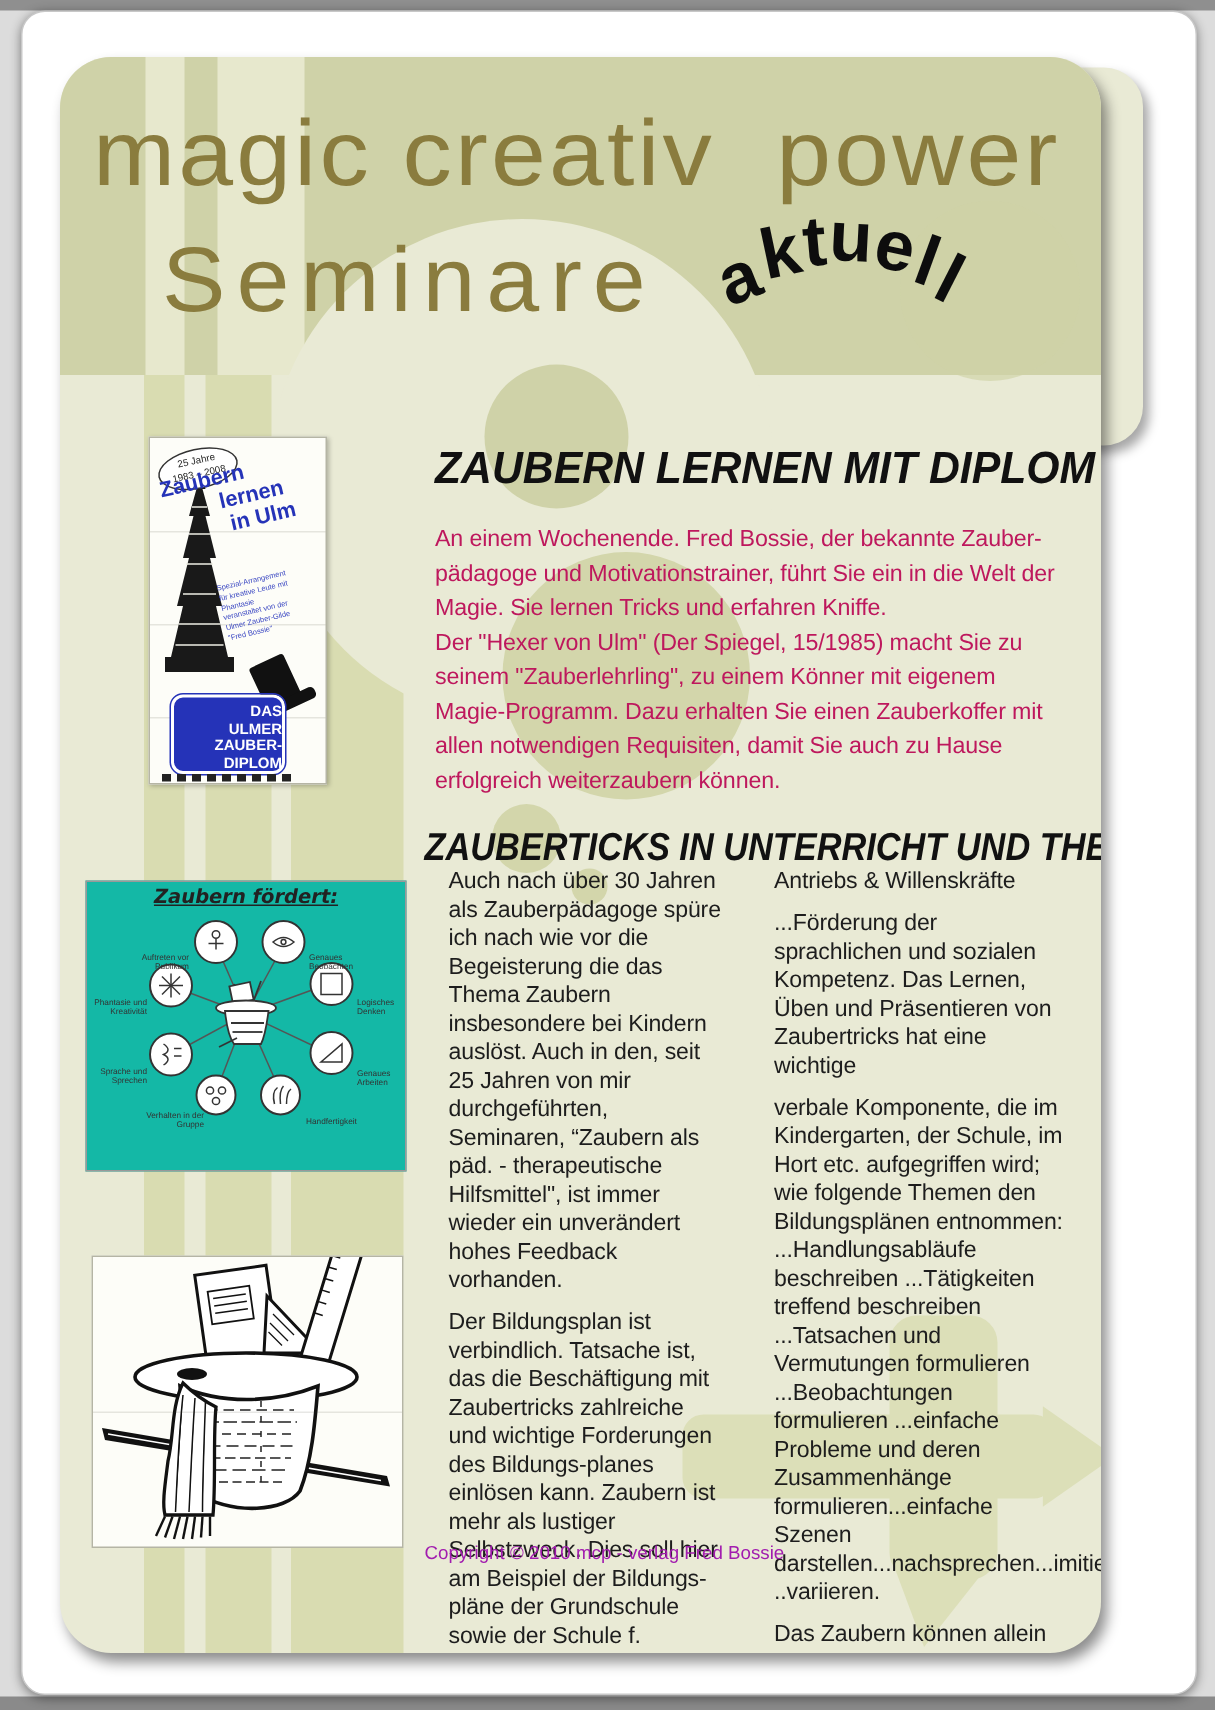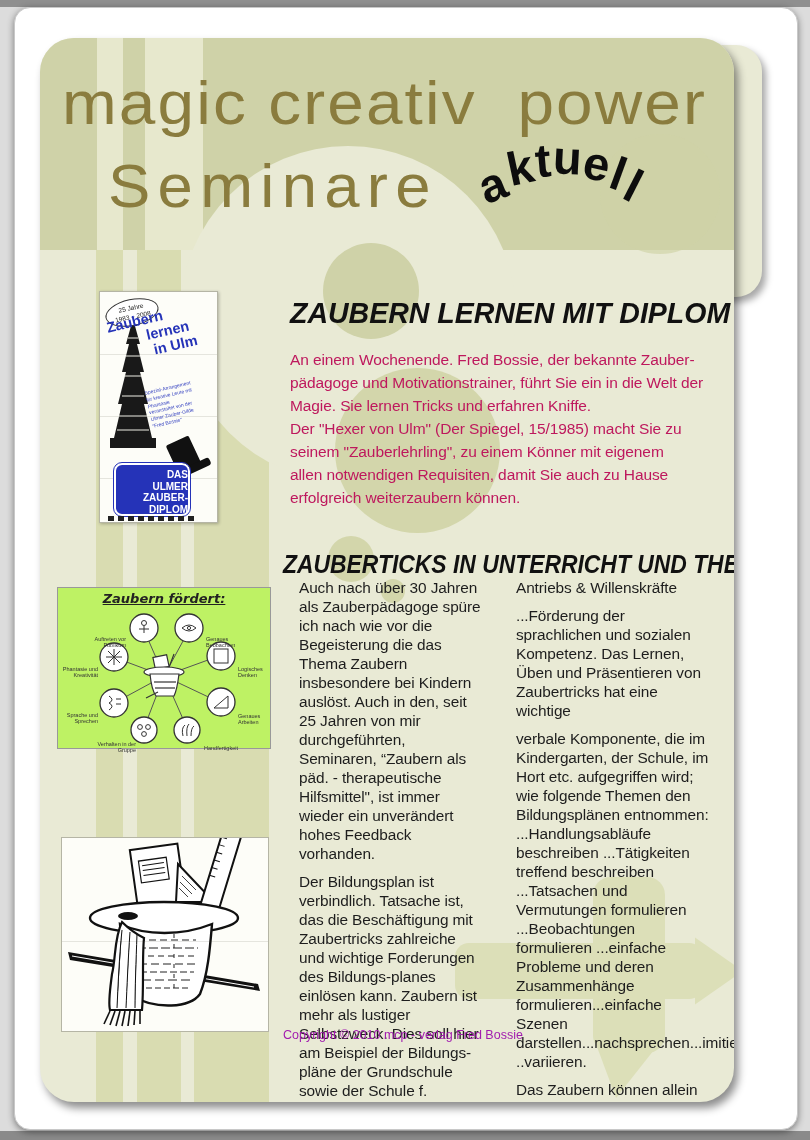--- a/index.html
+++ b/index.html
@@ -68,21 +68,21 @@
   .p-title .t2{margin-left:37px;} .p-title .t3{margin-left:41px;}
   .p-small{position:absolute;left:44px;top:98px;transform:rotate(-13deg);transform-origin:left top;
     color:#3a47c2;font-size:5px;line-height:1.35;z-index:4;}
   .p-hat{position:absolute;left:62px;top:146px;transform:rotate(-25deg);z-index:2;}
   .p-sign{position:absolute;left:14px;top:171px;width:76px;height:53px;background:#2533b8;
     border:2px solid #fff;outline:1px solid #2533b8;border-radius:8px;color:#fff;font-weight:700;
     font-size:10px;line-height:11.5px;padding:4px 0 0 7px;box-sizing:border-box;z-index:5;text-align:right;}
   .p-marks{position:absolute;left:8px;bottom:1px;width:86px;height:5px;z-index:5;
     background:repeating-linear-gradient(90deg,#222 0 6px,transparent 6px 10px);}
   
-  .dgbox{position:absolute;left:17px;top:549px;width:214px;height:162px;background:#bef264;
+  .dgbox{position:absolute;left:17px;top:549px;width:214px;height:194px;background:#14b8a6;
     border:1px solid #999;z-index:6;box-sizing:border-box;}
   .dg-title{position:absolute;left:0;top:3px;width:100%;text-align:center;font:italic 700 13px "DejaVu Sans",sans-serif;
     text-decoration:underline;color:#222;}
   .dgsvg{position:absolute;left:0;top:18px;}
   .dglbl{position:absolute;font-size:5.5px;line-height:6px;color:#333;z-index:3;}
   .dg0{left:20px;top:48px;width:48px;text-align:right;}
   .dg1{left:148px;top:48px;width:50px;text-align:left;}
   .dg2{left:2px;top:78px;width:38px;text-align:right;}
   .dg3{left:180px;top:78px;width:32px;text-align:left;}
   .dg4{left:2px;top:124px;width:38px;text-align:right;}
@@ -173,20 +173,21 @@
     <div class="p-marks"></div>
   </div>
 
   <div class="h1">ZAUBERN LERNEN MIT DIPLOM</div>
   <div class="body1">
       <div class="b1-line">An einem Wochenende. Fred Bossie, der bekannte Zauber-</div>
       <div class="b1-line">pädagoge und Motivationstrainer, führt Sie ein in die Welt der</div>
       <div class="b1-line">Magie. Sie lernen Tricks und erfahren Kniffe.</div>
       <div class="b1-line">Der "Hexer von Ulm" (Der Spiegel, 15/1985) macht Sie zu</div>
       <div class="b1-line">seinem "Zauberlehrling", zu einem Könner mit eigenem</div>
+      <div class="b1-line">Magie-Programm. Dazu erhalten Sie einen Zauberkoffer mit</div>
       <div class="b1-line">allen notwendigen Requisiten, damit Sie auch zu Hause</div>
       <div class="b1-line">erfolgreich weiterzaubern können.</div>
     </div>
 
   <div class="h2">ZAUBERTICKS IN UNTERRICHT UND THERAPIE</div>
   <div class="colL">
       <div class="col-p">Auch nach über 30 Jahren als Zauberpädagoge spüre  ich nach wie vor die Begeisterung die das Thema Zaubern insbesondere  bei Kindern auslöst. Auch in den, seit 25 Jahren von mir durchgeführten, Seminaren, “Zaubern als päd. - therapeutische Hilfsmittel", ist  immer wieder ein unverändert hohes Feedback vorhanden.</div>
       <div class="col-p">Der Bildungsplan ist verbindlich. Tatsache ist, das die Beschäftigung mit Zaubertricks zahlreiche und wichtige Forderungen des Bildungs-planes einlösen kann. Zaubern ist mehr als lustiger Selbstzweck. Dies soll hier am Beispiel der  Bildungs-pläne der Grundschule sowie der Schule f. Lernbehinderte in Baden Württemberg verdeutlicht werden. Die pädagogische Arbeit ist gekennzeichnet durch ...</div>
     </div>
   <div class="colR">

